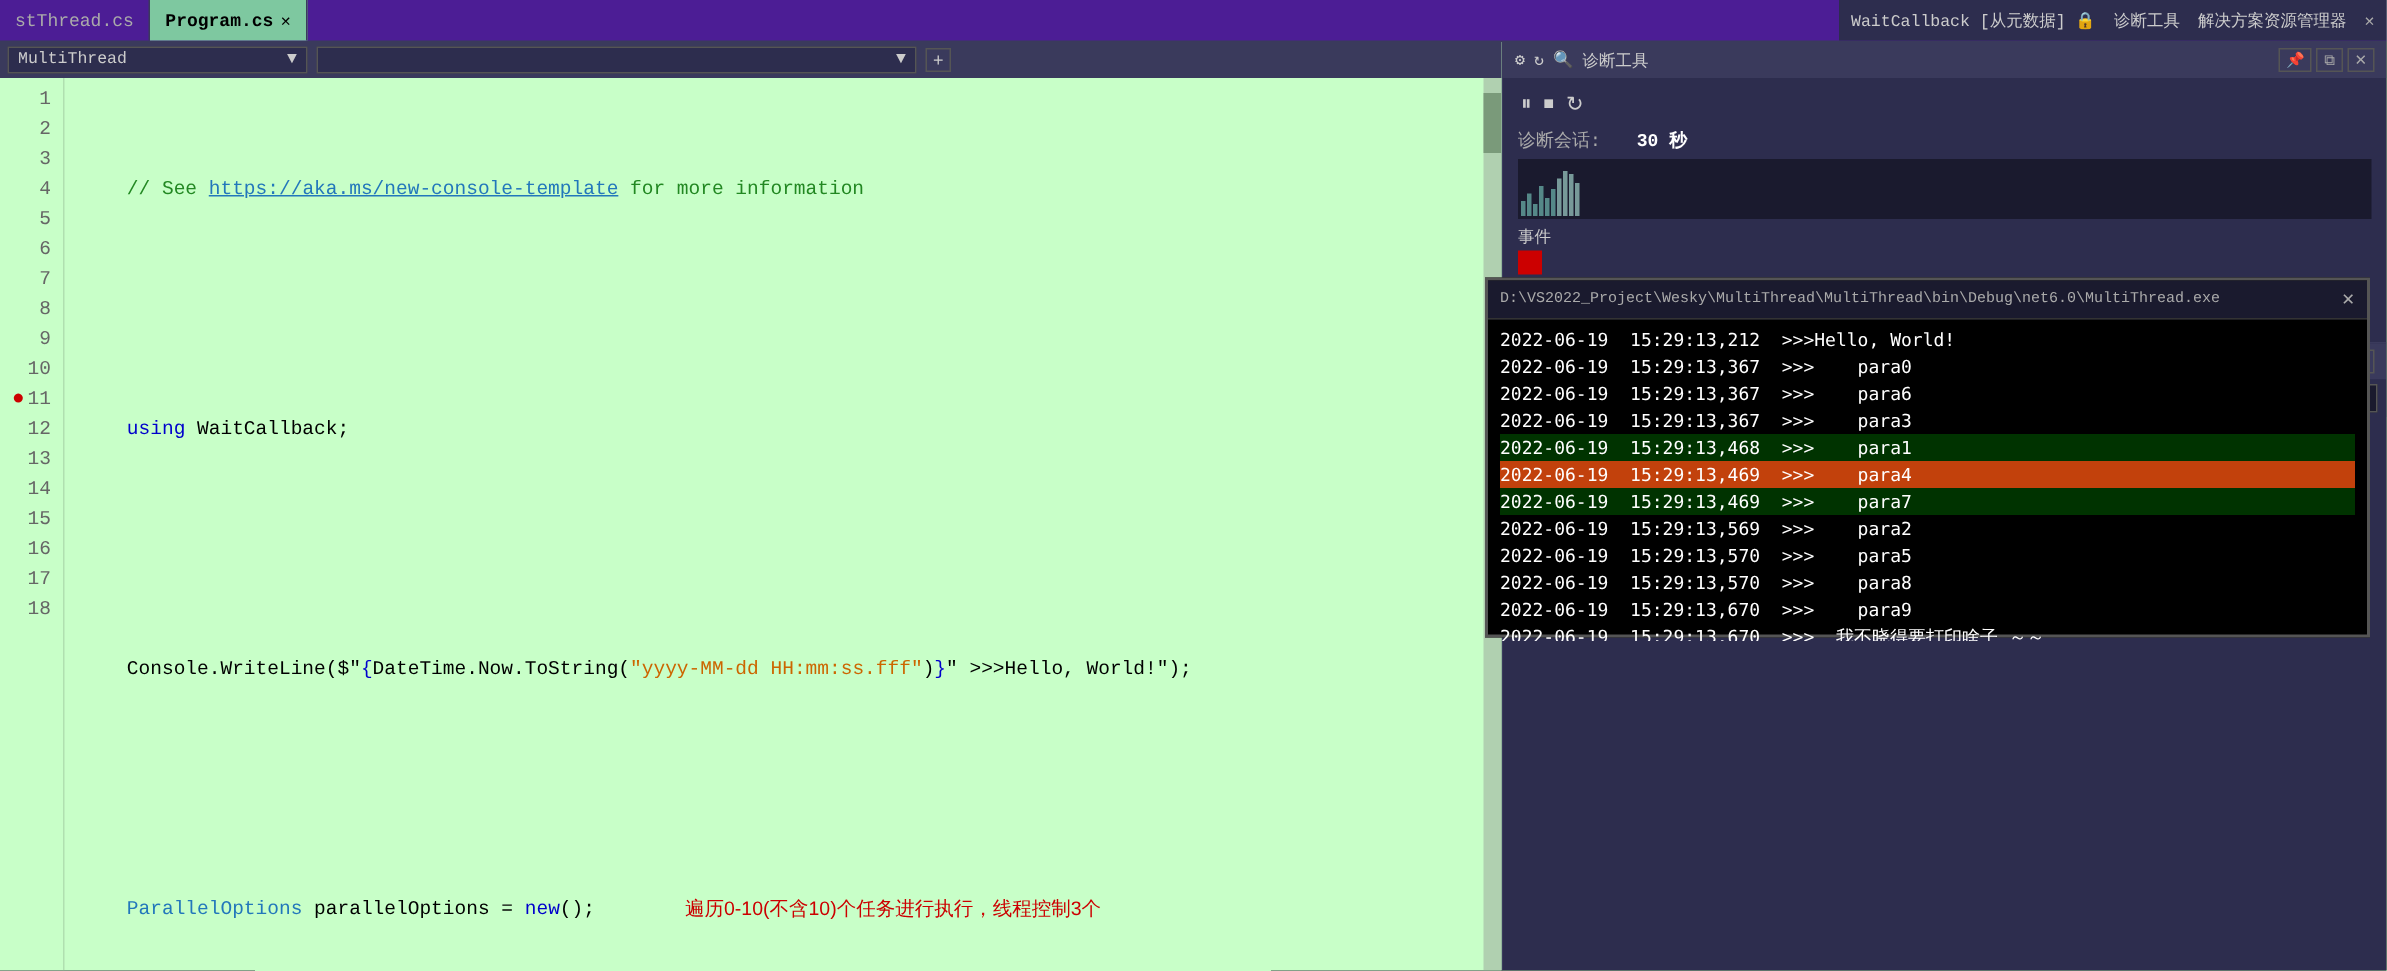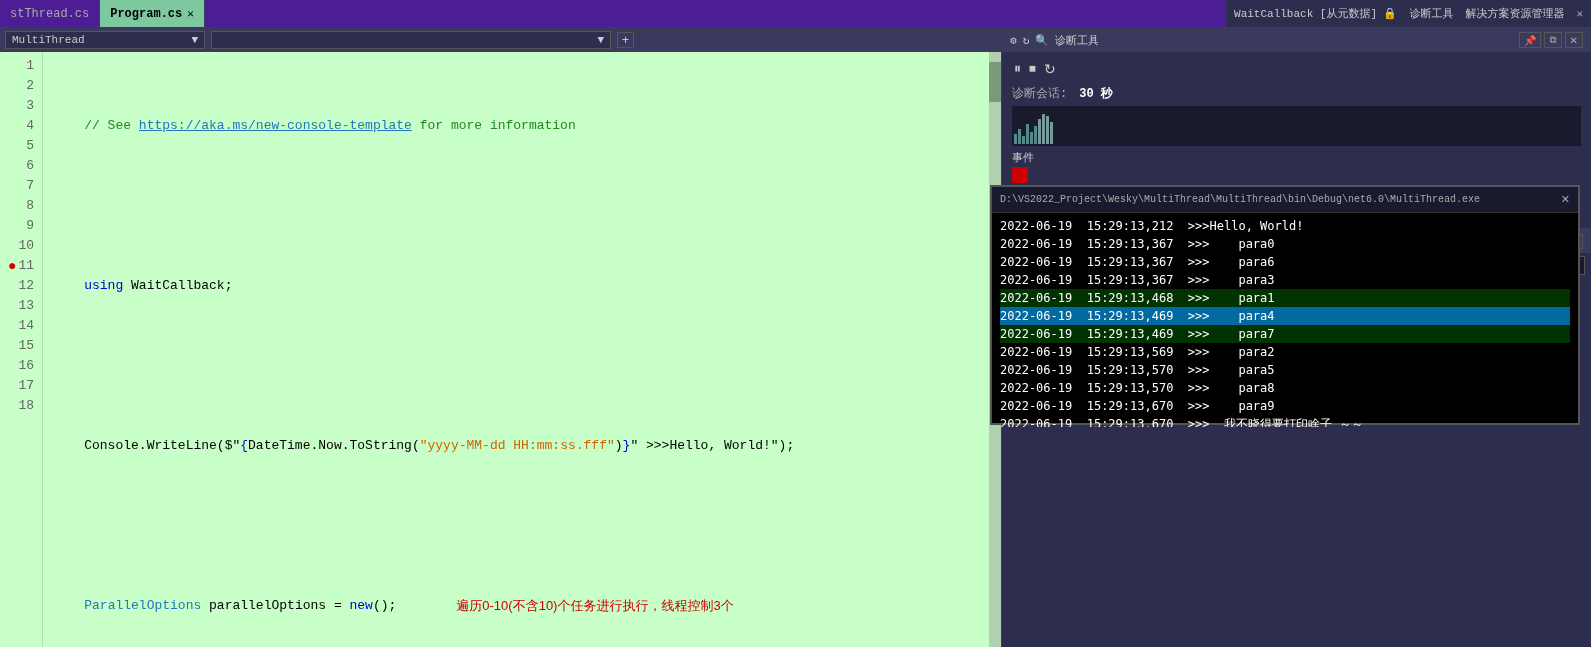--- a/index.html
+++ b/index.html
@@ -59,21 +59,21 @@
     .panel-title-bar {
       display: flex; align-items: center; background: #3a3a5c; height: 24px; padding: 0 8px;
       font-size: 11px; color: #ccc; gap: 6px; flex-shrink: 0;
     }
     .panel-buttons { display: flex; gap: 3px; margin-left: auto; }
     .panel-btn { background: none; border: 1px solid #555; color: #aaa; font-size: 10px; padding: 1px 4px; cursor: pointer; }
 
     .diag-content {
       flex: 1; padding: 6px 10px; font-size: 12px; color: #ddd; overflow: auto;
     }
-    .diag-row { display: flex; align-items: center; gap: 12px; margin-bottom: 0; }
+    .diag-row { display: flex; align-items: center; gap: 24px; margin-bottom: 0; }
     .diag-label { color: #aaa; font-size: 12px; }
     .diag-value { color: #fff; font-size: 12px; font-weight: bold; }
     .diag-btn-row { display: flex; gap: 4px; margin-bottom: 6px; }
     .icon-btn { background: none; border: none; color: #ccc; font-size: 14px; cursor: pointer; padding: 2px; }
 
     
     .solution-panel {
       background: #2d2d4e; flex: 1; display: flex; flex-direction: column; border-left: 1px solid #3a3a5c; border-top: 1px solid #3a3a5c;
     }
     .solution-content { flex: 1; padding: 4px 6px; font-size: 12px; color: #ddd; overflow: auto; }
@@ -91,21 +91,21 @@
       z-index: 10;
     }
     .console-titlebar {
       background: #1a1a2e; height: 26px; display: flex; align-items: center; padding: 0 8px;
       font-size: 11px; color: #ccc; border-bottom: 1px solid #333;
     }
     .console-title { flex: 1; font-size: 10px; color: #aaa; }
     .console-body { padding: 4px 8px; font-size: 12px; color: #fff; line-height: 18px; font-family: 'Consolas', monospace; overflow: auto; height: calc(100% - 22px); }
     .con-line { white-space: pre; }
     .con-highlight { background: #003300; }
-    .con-highlight2 { background: #0369a1; }
+    .con-highlight2 { background: #c2410c; }
   </style>
 </head>
 <body>
 
 <div class="tab-bar">
   <div class="tab">
     <span>stThread.cs</span>
   </div>
   <div class="tab active">
     <span>Program.cs</span>

